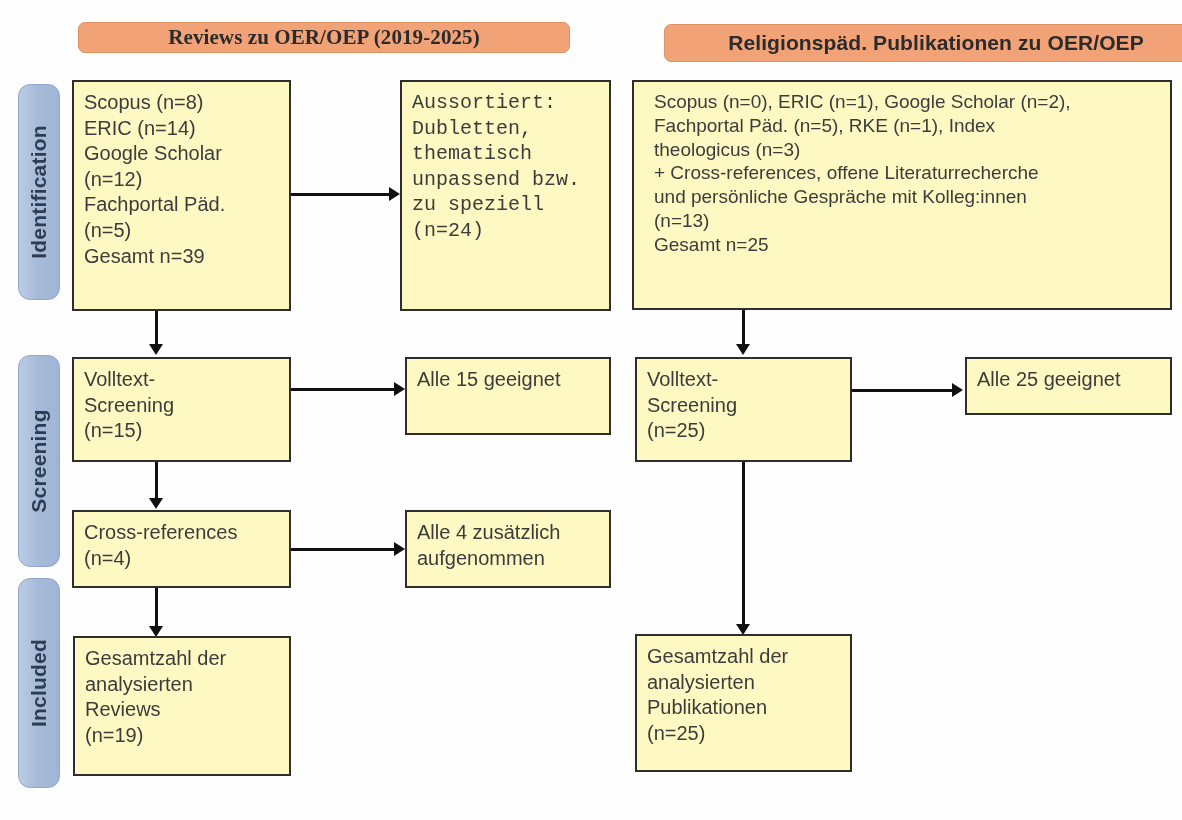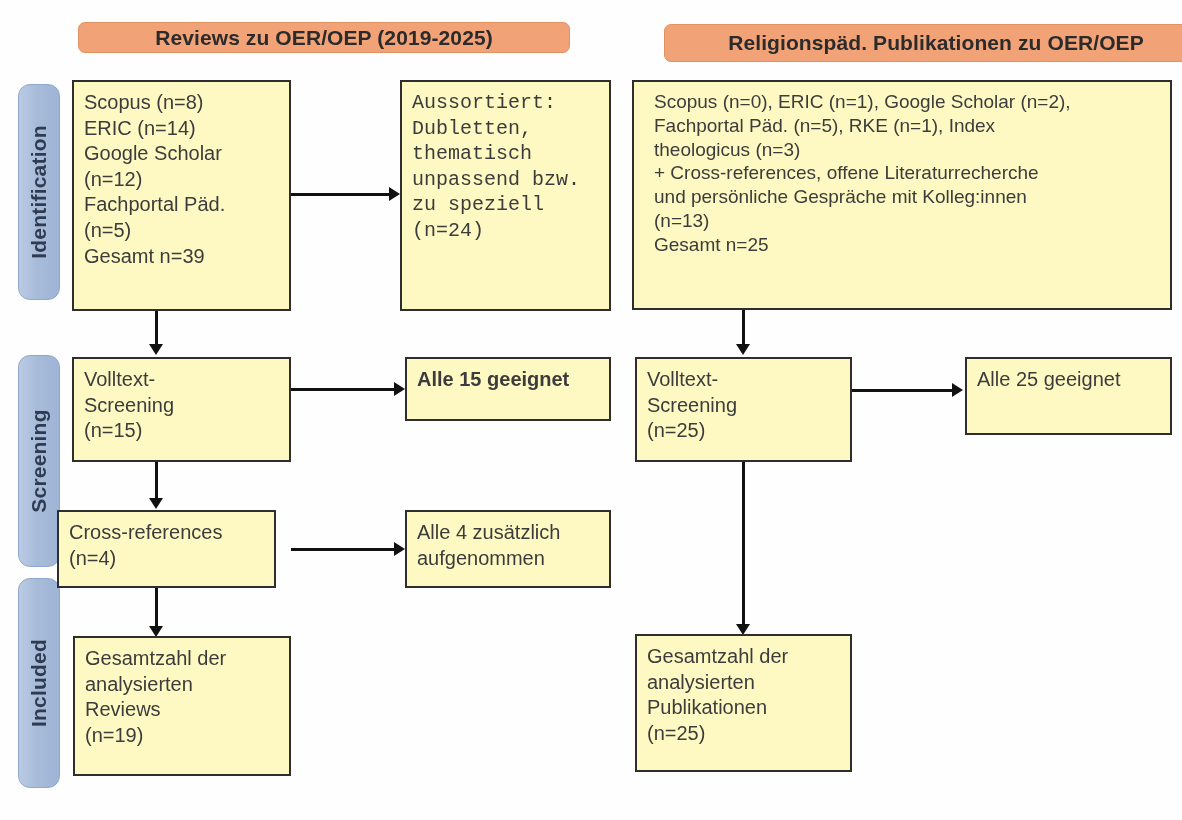--- a/index.html
+++ b/index.html
@@ -94,21 +94,21 @@
     border-top: 7px solid transparent;
     border-bottom: 7px solid transparent;
     border-left: 11px solid #111111;
   }
 </style>
 </head>
 <body>
 
 <div id="canvas">
 
-  <div class="col-header" style="left:78px; top:22px; width:492px; height:31px;">Reviews zu OER/OEP (2019-2025)</div>
+  <div class="col-header" style="left:78px; top:22px; width:492px; height:31px;font-family:Liberation Serif, serif;">Reviews zu OER/OEP (2019-2025)</div>
 
   <div class="col-header" style="left:628px; top:24px; width:544px; height:38px;margin-left:36px;">Religionspäd. Publikationen zu OER/OEP</div>
 
   <div class="stage-bar" style="left:18px; top:84px; width:42px; height:216px;">
     <span class="stage-label">Identification</span>
   </div>
 
   <div class="stage-bar" style="left:18px; top:355px; width:42px; height:212px;">
     <span class="stage-label">Screening</span>
   </div>
@@ -135,29 +135,29 @@
   <div class="hline" style="left:291px; top:193px; width:100px;"></div>
   <div class="arrow-right" style="left:389px; top:187px;"></div>
 
   <div class="vline" style="left:155px; top:311px; height:34px;"></div>
   <div class="arrow-down" style="left:149px; top:344px;"></div>
 
   <div class="flow-box" style="left:72px; top:357px; width:219px; height:105px;">Volltext-
 Screening
 (n=15)</div>
 
-  <div class="flow-box" style="left:405px; top:357px; width:206px; height:64px;font-weight:bold;">Alle 15 geeignet</div>
+  <div class="flow-box" style="left:405px; top:357px; width:206px; height:78px;">Alle 15 geeignet</div>
 
   <div class="hline" style="left:291px; top:388px; width:105px;"></div>
   <div class="arrow-right" style="left:394px; top:382px;"></div>
 
   <div class="vline" style="left:155px; top:462px; height:38px;"></div>
   <div class="arrow-down" style="left:149px; top:498px;"></div>
 
-  <div class="flow-box" style="left:57px; top:510px; width:219px; height:78px;">Cross-references
+  <div class="flow-box" style="left:72px; top:510px; width:219px; height:78px;">Cross-references
 (n=4)</div>
 
   <div class="flow-box" style="left:405px; top:510px; width:206px; height:78px;">Alle 4 zusätzlich
 aufgenommen</div>
 
   <div class="hline" style="left:291px; top:548px; width:105px;"></div>
   <div class="arrow-right" style="left:394px; top:542px;"></div>
 
   <div class="vline" style="left:155px; top:588px; height:40px;"></div>
   <div class="arrow-down" style="left:149px; top:626px;"></div>
@@ -175,21 +175,21 @@
 (n=13)
 Gesamt n=25</div>
 
   <div class="vline" style="left:742px; top:310px; height:35px;"></div>
   <div class="arrow-down" style="left:736px; top:344px;"></div>
 
   <div class="flow-box" style="left:635px; top:357px; width:217px; height:105px;">Volltext-
 Screening
 (n=25)</div>
 
-  <div class="flow-box" style="left:965px; top:357px; width:207px; height:78px;">Alle 25 geeignet</div>
+  <div class="flow-box" style="left:965px; top:357px; width:207px; height:58px;">Alle 25 geeignet</div>
 
   <div class="hline" style="left:852px; top:389px; width:102px;"></div>
   <div class="arrow-right" style="left:952px; top:383px;"></div>
 
   <div class="vline" style="left:742px; top:462px; height:164px;"></div>
   <div class="arrow-down" style="left:736px; top:624px;"></div>
 
   <div class="flow-box" style="left:635px; top:634px; width:217px; height:138px;">Gesamtzahl der
 analysierten
 Publikationen

